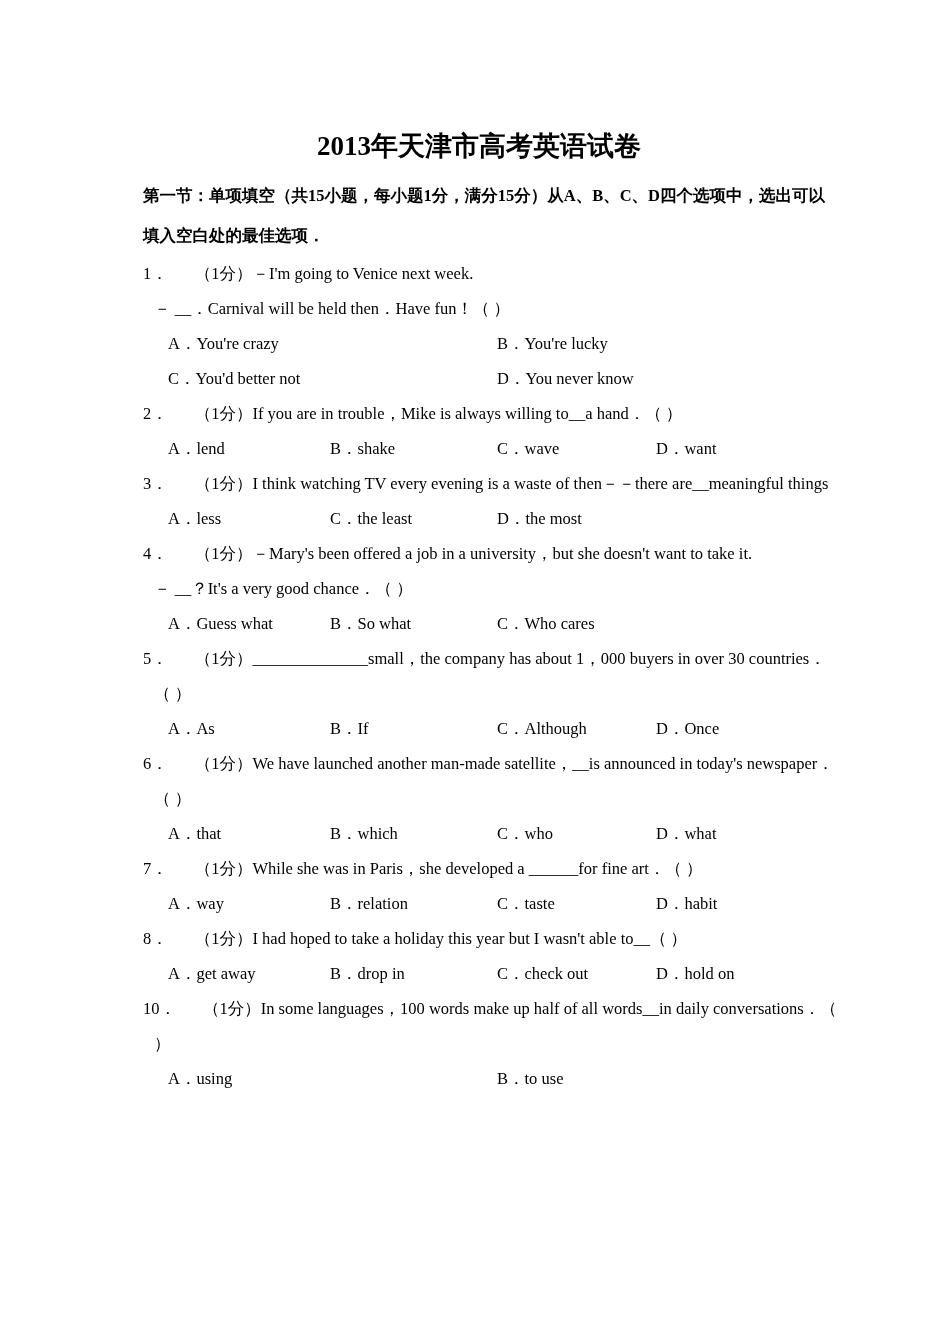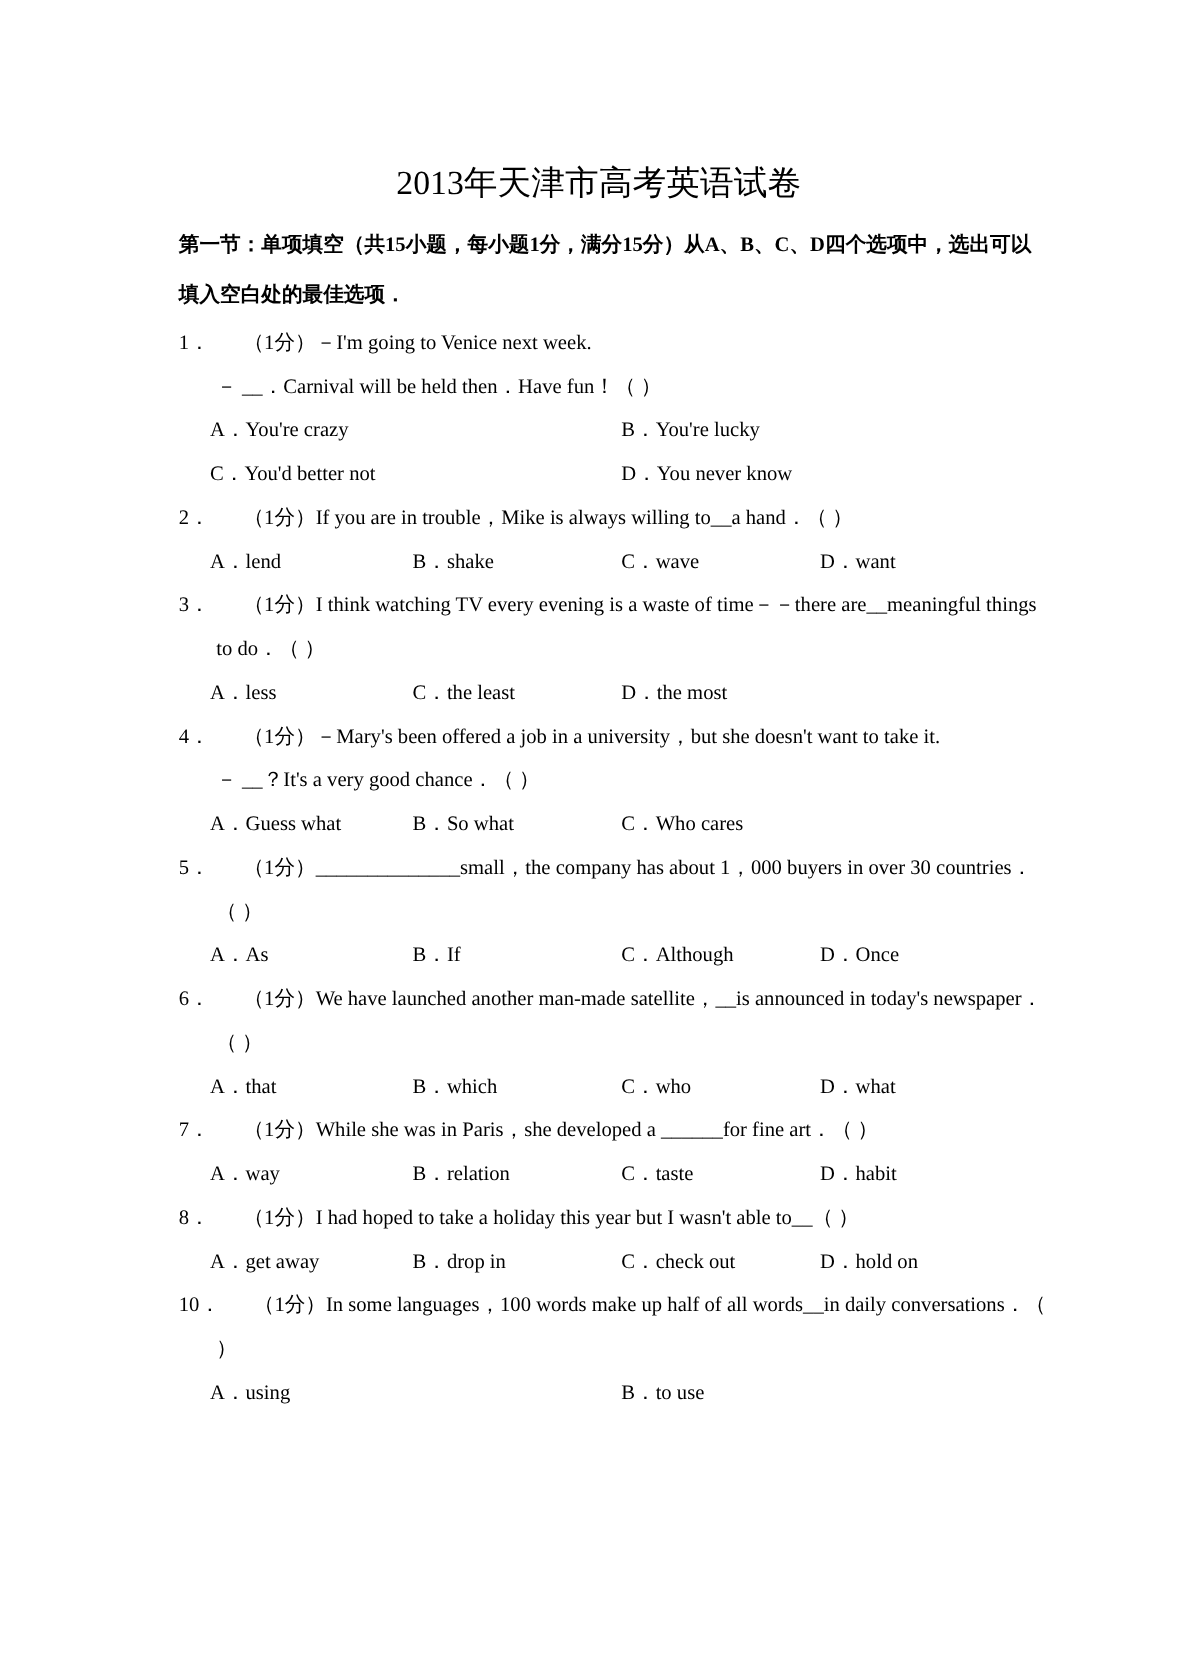--- a/index.html
+++ b/index.html
@@ -5,26 +5,26 @@
   * { margin: 0; padding: 0; box-sizing: border-box; }
   html, body { background: #ffffff; }
   body {
     width: 950px; height: 1344px;
     font-family: "Liberation Serif", "DejaVu Serif", serif;
     color: #000000; font-size: 16.5px; overflow: hidden;
   }
   .page { padding: 126px 0 0 143px; }
   .doc-title {
     width: 672px; text-align: center;
-    font-size: 27px; font-weight: normal; line-height: 40px;
+    font-size: 27px; font-weight: bold; line-height: 40px;
     margin-bottom: 10px; white-space: nowrap;
   }
   .intro .line { font-weight: bold; line-height: 40px; white-space: nowrap; }
   .question .line { line-height: 35px; white-space: nowrap; }
-  .indent { margin-left: 30px; font-family: Liberation Serif, serif; }
+  .indent { margin-left: 11px; font-family: Liberation Serif, serif; }
   .qscore { font-weight: normal; margin-left: 27px; }
   .opts { display: grid; margin-left: 25px; }
   .opts.cols4 { grid-template-columns: 162px 167px 159px auto; }
   .opts.cols2 { grid-template-columns: 329px auto; }
   .opt { line-height: 35px; white-space: nowrap; }
 </style>
 </head>
 <body>
 
 <div class="page">
@@ -51,22 +51,21 @@
     <p class="line"><span>2．</span><span class="qscore">（1分）</span><span>If you are in trouble，Mike is always willing to__a hand．（    ）</span></p>
     <div class="opts cols4">
       <span class="opt">A．lend</span>
       <span class="opt">B．shake</span>
       <span class="opt">C．wave</span>
       <span class="opt">D．want</span>
     </div>
   </section>
 
   <section class="question">
-    <p class="line"><span>3．</span><span class="qscore">（1分）</span><span>I think watching TV every evening is a waste of time－－there are__meaningful things</span></p>
-    <p class="line indent">to do．（    ）</p>
+    <p class="line"><span>3．</span><span class="qscore">（1分）</span><span>I think watching TV every evening is a waste of then－－there are__meaningful things</span></p>
     <div class="opts cols4">
       <span class="opt">A．less</span>
       <span class="opt">C．the least</span>
       <span class="opt">D．the most</span>
     </div>
   </section>
 
   <section class="question">
     <p class="line"><span>4．</span><span class="qscore">（1分）</span><span>－Mary's been offered a job in a university，but she doesn't want to take it.</span></p>
     <p class="line indent">－ __？It's a very good chance．（    ）</p>

